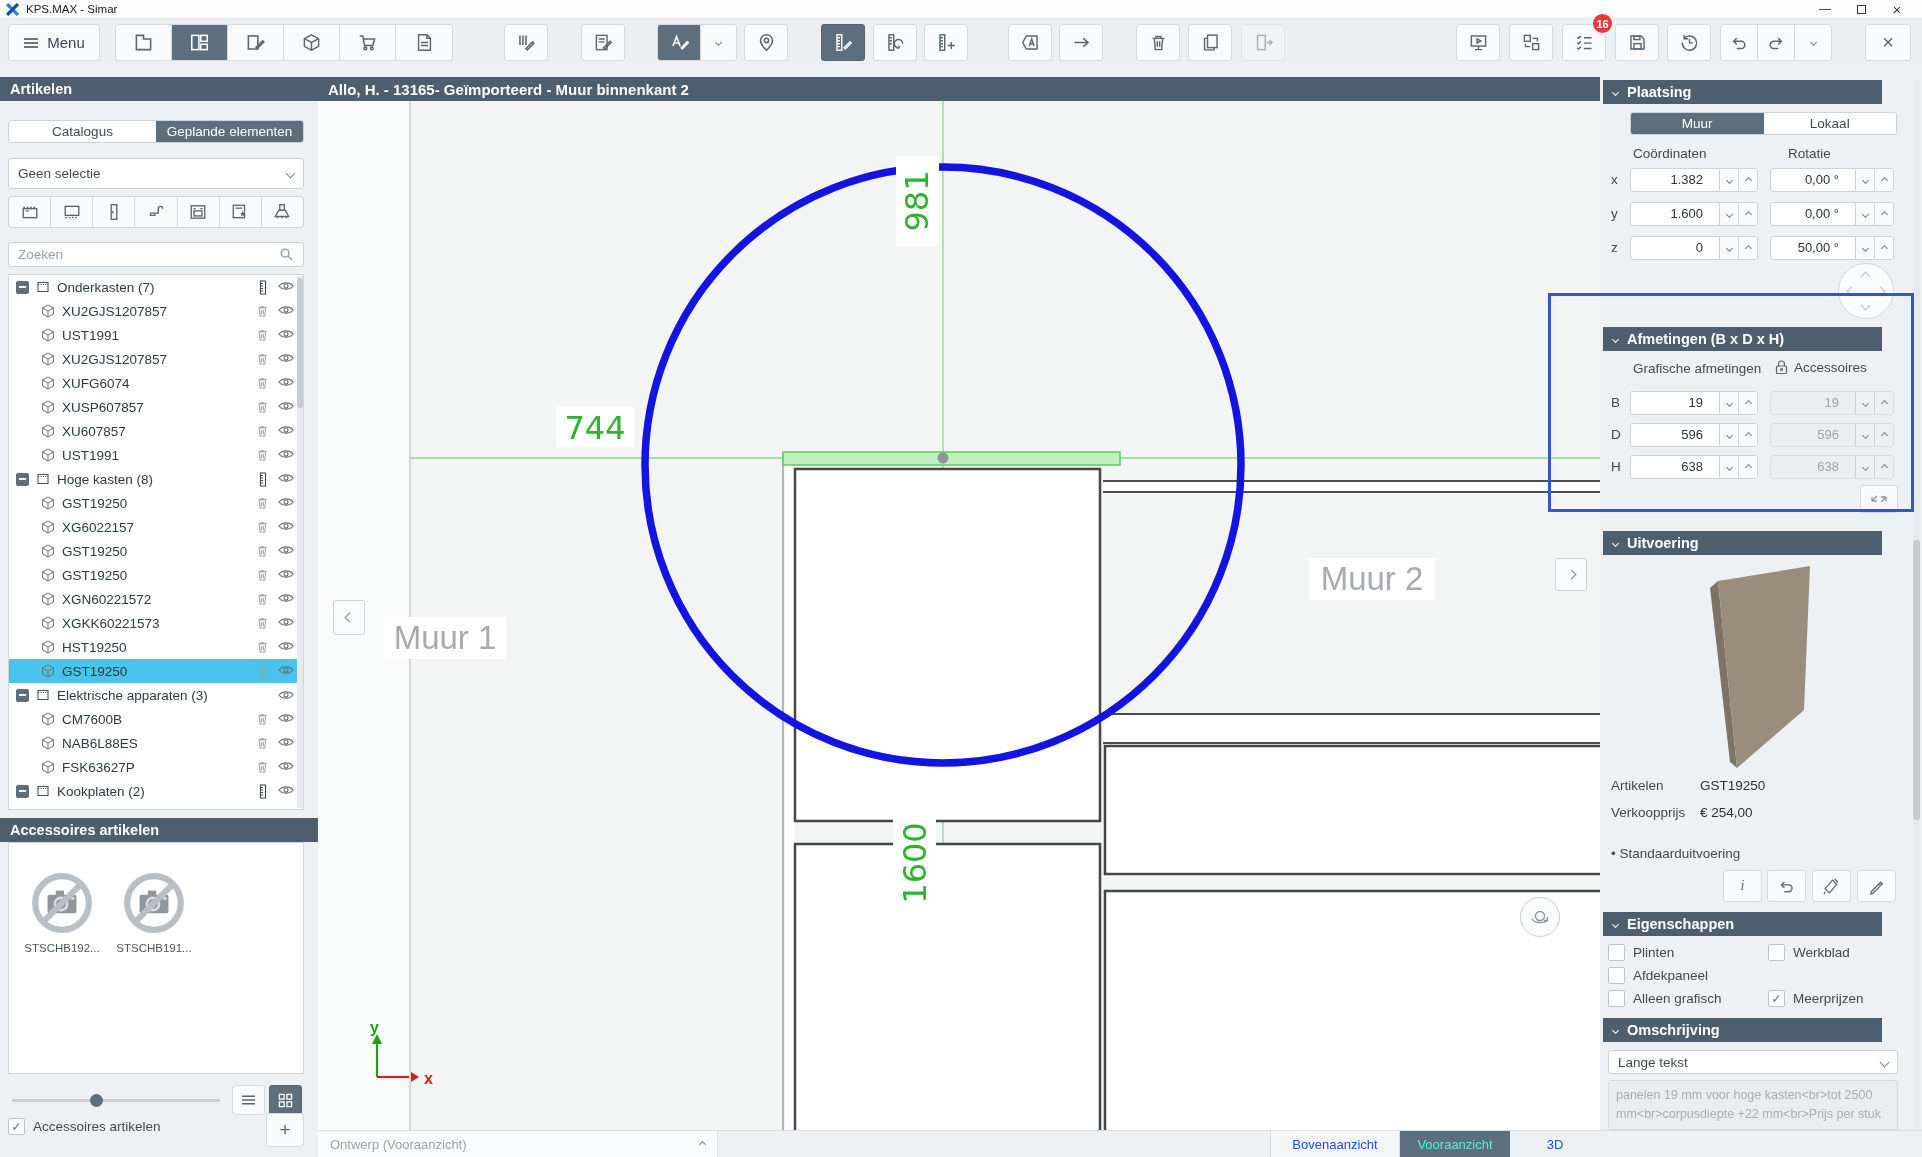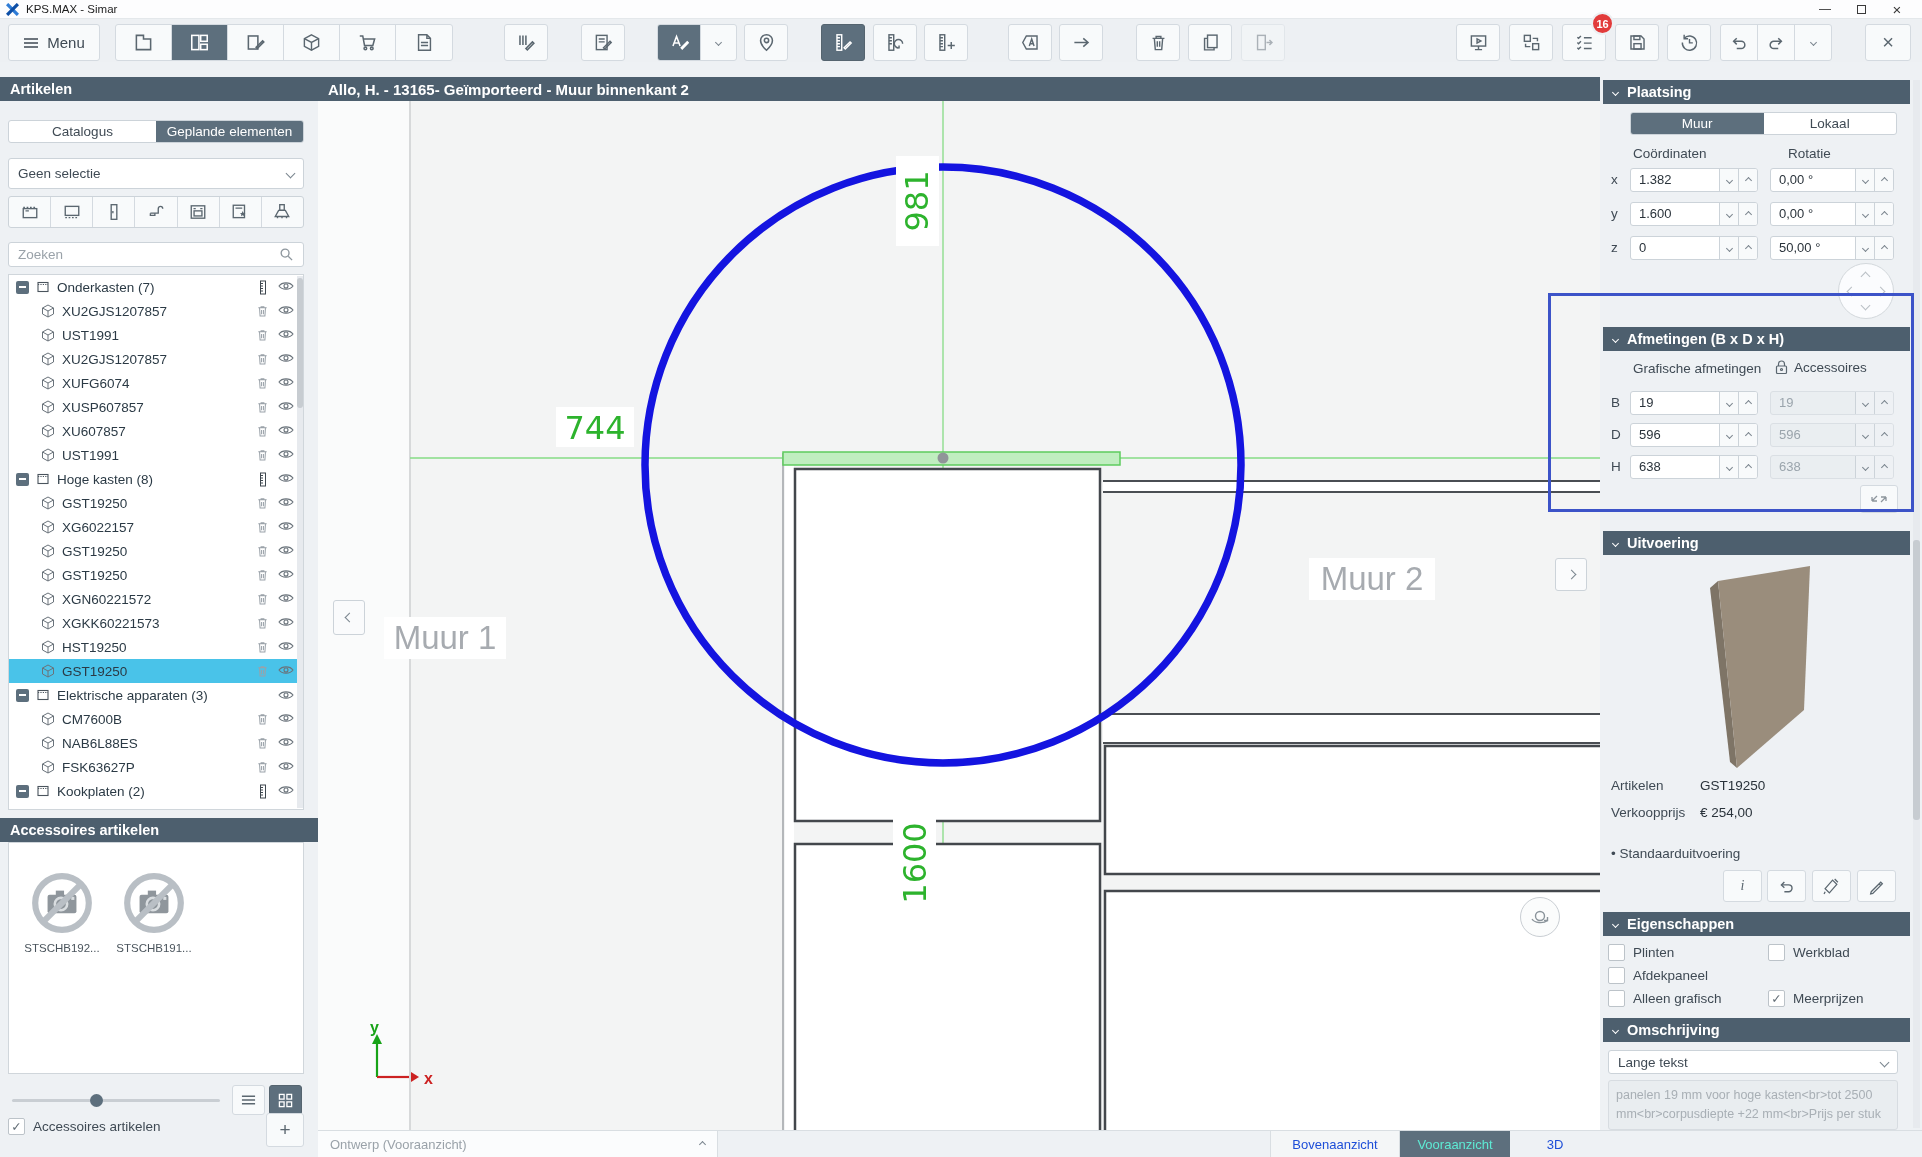--- a/index.html
+++ b/index.html
@@ -26,21 +26,21 @@
   
   .chev{display:inline-block;width:7px;height:7px;border-right:1.6px solid #7a858e;border-bottom:1.6px solid #7a858e;transform:rotate(45deg)}
   .chev.up{transform:rotate(-135deg)}
   .chev.lt{transform:rotate(135deg)}
   .chev.rt{transform:rotate(-45deg)}
   .chev.w{border-color:#fff}
   .chev.sm{width:5px;height:5px;border-width:1.4px}
   
   .hdrbar{height:24px;background:#4d5f6e;color:#fff;font-weight:bold;font-size:14.5px;display:flex;align-items:center;gap:9px;padding:0 10px}
   .numfield{position:absolute;display:flex;height:24px;background:#fff;border:1px solid #ccd3d9;border-radius:3px;overflow:hidden}
-  .numfield .val{flex:1;padding:0 8px;font-size:13px;line-height:22px;white-space:nowrap}
+  .numfield .val{flex:1;text-align:right;padding:0 16px;font-size:13px;line-height:22px;white-space:nowrap}
   .numfield .spin{width:19px;border-left:1px solid #ccd3d9;display:flex;align-items:center;justify-content:center;background:#f8fafb}
   .numfield.dis{background:#eaeef1;color:#9aa4ac;border-color:#dadfe4}
   .numfield.dis .spin{background:#eef1f4}
   .seg{position:absolute;display:flex;border:1px solid #ccd3d9;border-radius:3px;overflow:hidden;background:#fff;height:23px}
   .seg .sg{flex:1;text-align:center;font-size:13.5px;line-height:21px;color:#3f4a54}
   .seg .sg.on{background:#5d6f7d;color:#fff}
   .cb{width:17px;height:17px;background:#fff;border:1px solid #bcc3c9;border-radius:2px;display:inline-flex;align-items:center;justify-content:center;font-size:12.5px;color:#5f6a73;flex:none}
   .lbl{font-size:13.5px;color:#3f4a54}
   .panelbtn{position:absolute;height:32px;background:#f8fafb;border:1px solid #d4dae0;border-radius:3px;display:flex;align-items:center;justify-content:center;color:#5b6770}
   
@@ -66,21 +66,21 @@
   .sliderdot{position:absolute;width:13px;height:13px;border-radius:50%;background:#5d6f7d}
   .viewbtn{position:absolute;width:33px;height:30px;border:1px solid #d4dae0;border-radius:3px;background:#f8fafb;display:flex;align-items:center;justify-content:center;color:#5b6770}
   .viewbtn.on{background:#5d6f7d;color:#fff;border-color:#55646f}
   
   .canvascol{position:absolute;left:318px;top:62px;width:1282px;bottom:27px;background:#eef1f4}
   .canvasarea{position:absolute;left:0;top:39px;right:0;bottom:0;background:#f3f4f4;overflow:hidden}
   .navbtn{position:absolute;width:32px;height:35px;background:#fafbfc;border:1px solid #ccd3d9;border-radius:3px;display:flex;align-items:center;justify-content:center}
   .orbitbtn{position:absolute;width:40px;height:40px;border-radius:50%;background:#fbfcfc;border:1px solid #c9ced3;display:flex;align-items:center;justify-content:center;color:#8b949b}
   
   .rpanel{position:absolute;left:1600px;top:62px;width:322px;bottom:27px;background:#eef1f4;z-index:5}
-  .rhdr{position:absolute;left:3px;width:307px}
+  .rhdr{position:absolute;left:3px;width:279px}
   
   .bottombar{position:absolute;left:318px;right:0;bottom:0;height:27px;background:#eef1f4;border-top:1px solid #d9dee2;z-index:6}
   .bbdrop{position:absolute;left:0;top:0;width:400px;height:26px;background:#fbfcfd;border-right:1px solid #d9dee2;display:flex;align-items:center;padding:0 12px;font-size:13px;color:#9aa2a9}
   .bbtab{position:absolute;top:0;height:26px;display:flex;align-items:center;justify-content:center;font-size:13px;color:#1d4ed8}
   .bbtab.on{background:#5d6f7d;color:#5eead4}
   .bbtab.box{background:#f4f6f7;border-left:1px solid #d9dee2;border-right:1px solid #d9dee2}
   
   .bluerect{position:absolute;left:1548px;top:293px;width:366px;height:219px;border:3px solid #3c53c8;z-index:9;pointer-events:none}
   .panpad{position:absolute;left:1838px;top:263px;width:56px;height:56px;border-radius:50%;background:rgba(252,253,254,.92);border:1px solid #d3d8dc;z-index:8}
   .panpad .chev{position:absolute;border-color:#b9bfc5}

